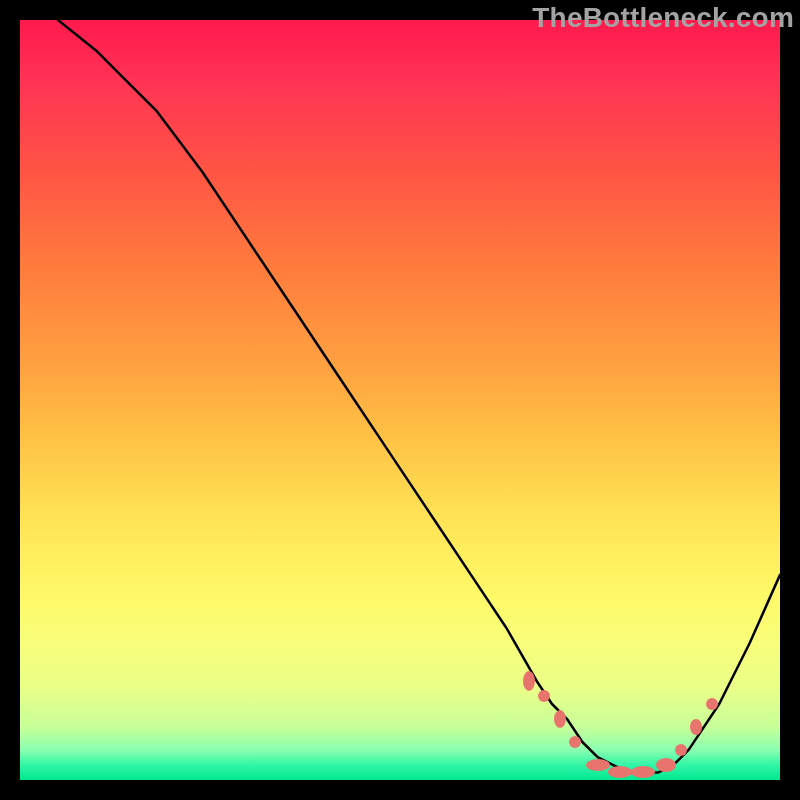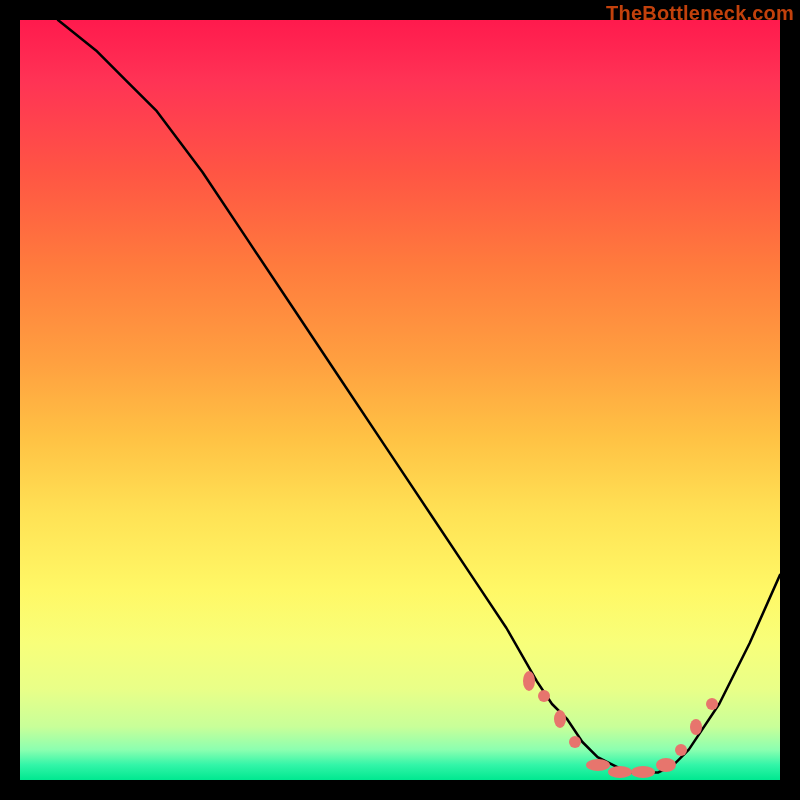--- a/index.html
+++ b/index.html
@@ -30,23 +30,23 @@
       #c8ff99 93%,
       #8cffb0 96%,
       #33f5a8 98%,
       #00e890 100%);
   }
   .watermark {
     position: absolute;
     top: 2px;
     right: 6px;
     font-family: Arial, Helvetica, sans-serif;
-    font-size: 20px;
+    font-size: 28px;
     font-weight: 600;
-    color: #c2410c;
+    color: #a3a3a3;
     letter-spacing: 0.2px;
   }
   .curve {
     position: absolute;
     left: 20px;
     top: 20px;
     width: 760px;
     height: 760px;
     pointer-events: none;
   }

